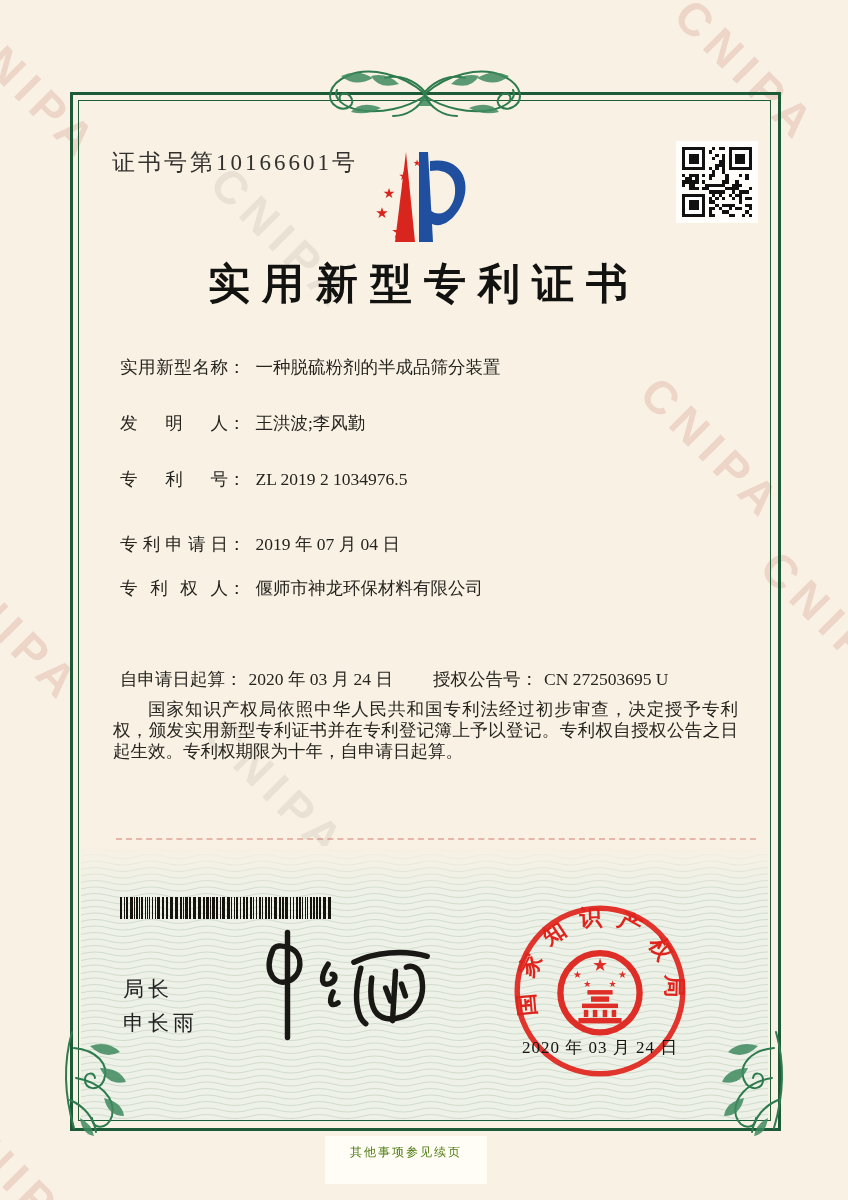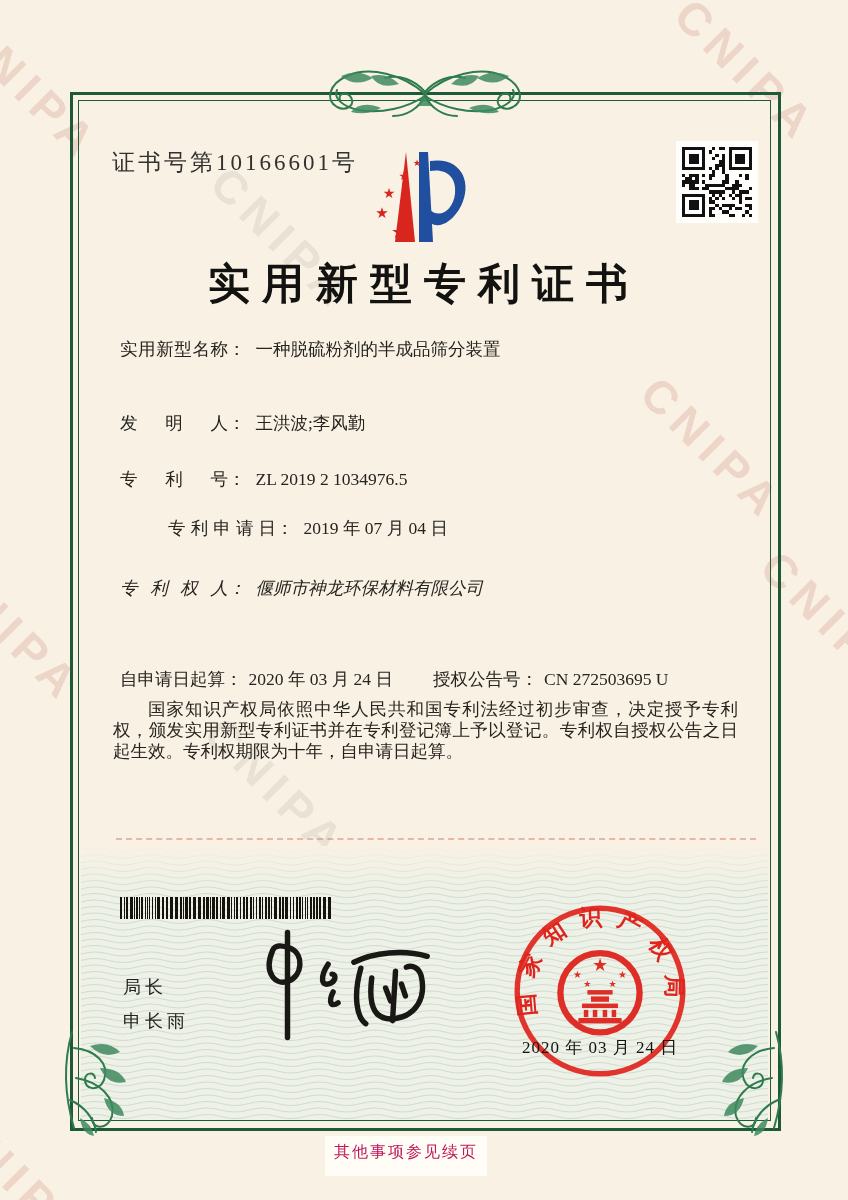--- a/index.html
+++ b/index.html
@@ -23,26 +23,26 @@
   .certno{left:112px;top:147px;font-size:23px;letter-spacing:3px;color:#33312e;}
   .title{left:0;top:256px;width:848px;text-align:center;font-size:42px;font-weight:bold;
          letter-spacing:12px;color:#121210;}
   .frow{left:120px;font-size:17.5px;color:#26241f;white-space:nowrap;}
   .lbl{display:inline-block;width:108px;text-align:justify;text-align-last:justify;vertical-align:top;}
   .val{margin-left:10px;}
   .grantrow2{left:433px;}
   .body-text{left:113px;top:699px;width:625px;font-size:17.5px;line-height:21px;
              text-align:justify;color:#26241f;}
   .body-text p{margin:0;text-indent:2em;}
-  .signer{left:123px;font-size:18px;letter-spacing:4px;color:#222;}
+  .signer{left:123px;font-size:21px;letter-spacing:4px;color:#222;}
   .sealdate{left:518px;top:1036px;width:164px;text-align:center;font-size:17px;
             color:#15130f;letter-spacing:1px;}
   .pageinfo{left:0;top:1094px;width:824px;text-align:center;font-size:15px;color:#33312e;letter-spacing:2px;}
-  .footnote{left:325px;top:1136px;width:162px;height:40px;background:#fffdf6;
-            text-align:center;line-height:32px;font-size:16px;color:#be185d;letter-spacing:2px;}
+  .footnote{left:325px;top:1136px;width:162px;height:48px;background:#fffdf6;
+            text-align:center;line-height:32px;font-size:12px;color:#4d7c0f;letter-spacing:2px;}
   .qrpad{left:676px;top:141px;width:82px;height:82px;background:#fffefb;}
   svg{display:block;}
 </style>
 </head>
 <body>
 
 <div class="page">
 
   <div class="wm" style="left:-16px;top:6px;">CNIPA</div>
   <div class="wm" style="left:702px;top:-12px;">CNIPA</div>
@@ -261,33 +261,33 @@
         <rect x="15" y="1" width="5" height="5" fill="#fff"></rect>
         <rect x="16" y="2" width="3" height="3" fill="#111"></rect>
         <rect x="0" y="14" width="7" height="7" fill="#111"></rect>
         <rect x="1" y="15" width="5" height="5" fill="#fff"></rect>
         <rect x="2" y="16" width="3" height="3" fill="#111"></rect>
       </svg>
   </div>
 
   <div class="abs title">实用新型专利证书</div>
 
-  <div class="abs frow" style="top:337px;font-family:Liberation Serif, serif;">
+  <div class="abs frow" style="top:355px;font-family:Liberation Serif, serif;">
     <span class="lbl">实用新型名称</span><span>：</span><span class="val">一种脱硫粉剂的半成品筛分装置</span>
   </div>
   <div class="abs frow" style="top:411px;">
     <span class="lbl">发明人</span><span>：</span><span class="val">王洪波;李风勤</span>
   </div>
   <div class="abs frow" style="top:467px;">
     <span class="lbl">专利号</span><span>：</span><span class="val">ZL 2019 2 1034976.5</span>
   </div>
-  <div class="abs frow" style="top:516px;margin-left:48px;">
+  <div class="abs frow" style="top:532px;">
     <span class="lbl">专利申请日</span><span>：</span><span class="val">2019 年 07 月 04 日</span>
   </div>
-  <div class="abs frow" style="top:576px;font-style:italic;">
+  <div class="abs frow" style="top:576px;">
     <span class="lbl">专利权人</span><span>：</span><span class="val">偃师市神龙环保材料有限公司</span>
   </div>
 
   <div class="abs frow" style="top:667px;">
     <span>自申请日起算</span><span>：</span><span style="margin-left:6px;">2020 年 03 月 24 日</span>
   </div>
   <div class="abs frow grantrow2" style="top:667px;">
     <span>授权公告号</span><span>：</span><span style="margin-left:6px;">CN 272503695 U</span>
   </div>
 

